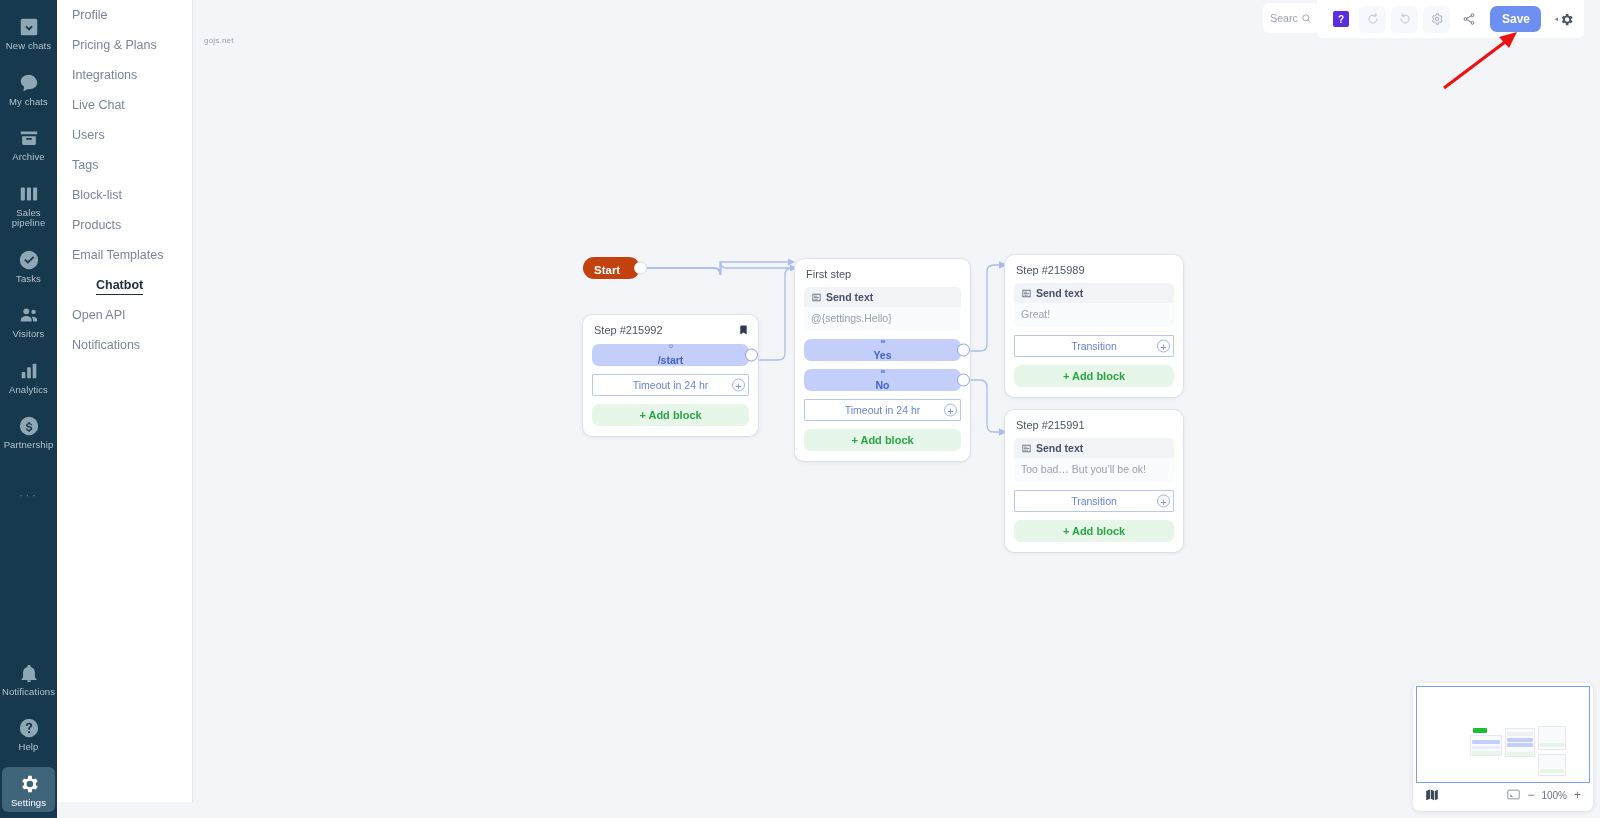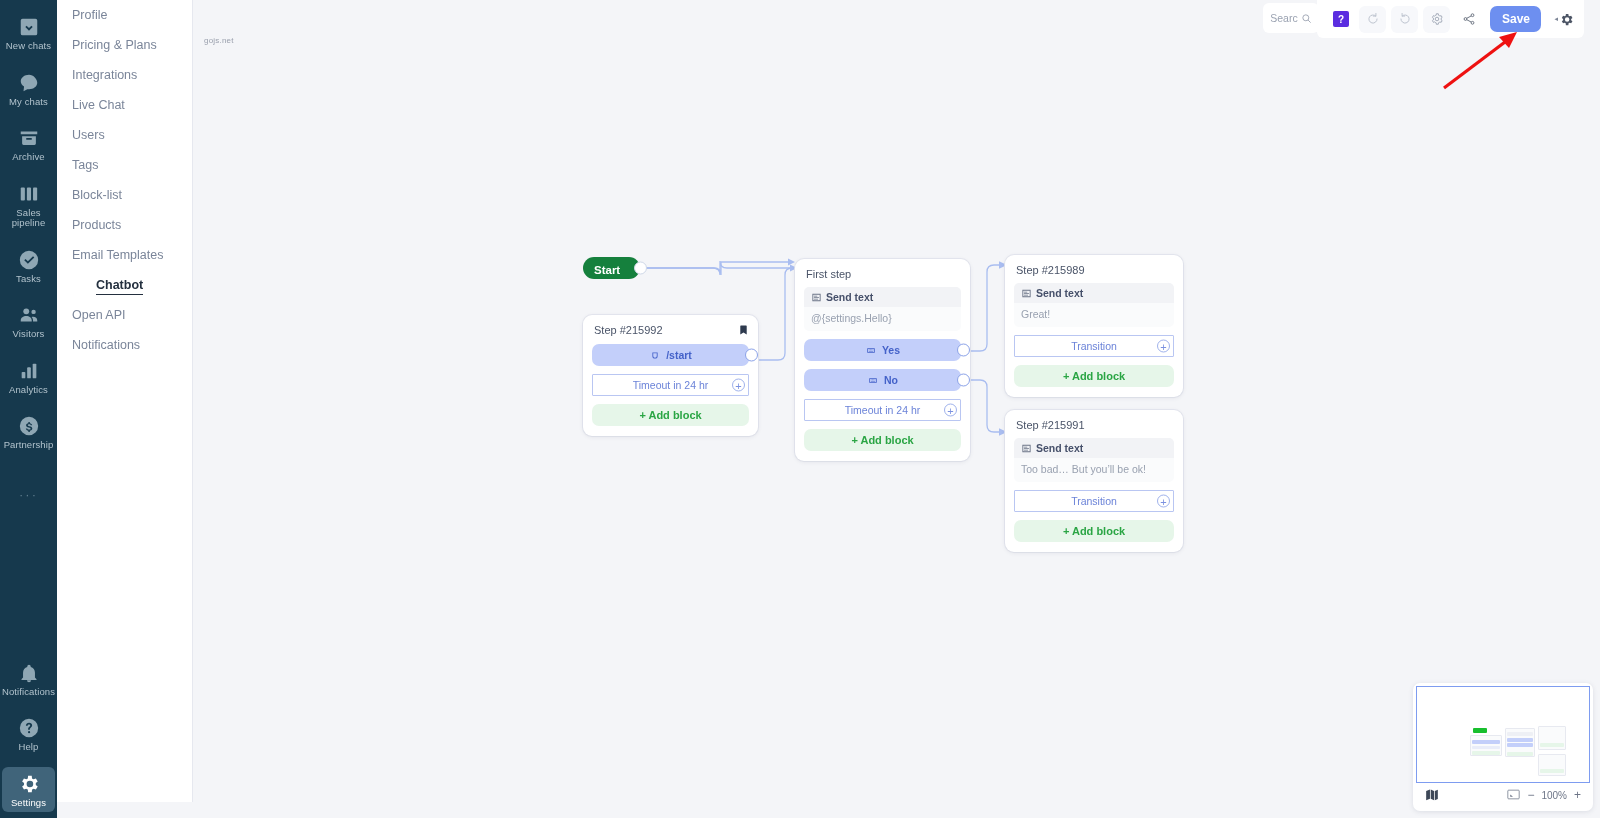--- a/index.html
+++ b/index.html
@@ -126,20 +126,21 @@
   .blk-header svg { width: 11px; height: 11px; fill: #6b7486; }
   .blk-body {
     background: #fafbfc; border-radius: 0 0 5px 5px; font-size: 10.5px;
     color: #99a1b0; padding: 5px 7px 7px;
   }
   .row-blue {
     background: #c3cffa; border-radius: 7px; height: 22px; margin-top: 8px;
     display: flex; align-items: center; justify-content: center; gap: 5px;
     font-size: 10.5px; color: #4462c9; font-weight: 600; position: relative;
     cursor: pointer;
+    flex-direction: column;
   }
   .row-blue svg { width: 12px; height: 9px; fill: #4462c9; }
   .row-outline {
     background: #fff; border: 1px solid #b9c6f2; border-radius: 1px; height: 22px;
     margin-top: 8px; display: flex; align-items: center; justify-content: center;
     font-size: 10.5px; color: #6b83d8; position: relative; cursor: pointer;
   }
   .row-green {
     background: #e6f6e9; border-radius: 7px; height: 22px; margin-top: 8px;
     display: flex; align-items: center; justify-content: center;
@@ -150,21 +151,21 @@
     width: 13px; height: 13px; border-radius: 50%; background: #fff;
     border: 1.6px solid #8ba2e8; cursor: pointer;
   }
   .port-plus {
     position: absolute; right: 3px; top: 50%; transform: translateY(-50%);
     width: 13px; height: 13px; border-radius: 50%; background: #fff;
     border: 1.4px solid #9fb2ec; color: #7b91e0; font-size: 11px; line-height: 10px;
     display: flex; align-items: center; justify-content: center; cursor: pointer;
   }
   .start-node {
-    position: absolute; background: #15803d; border-radius: 13px;
+    position: absolute; background: #c2410c; border-radius: 13px;
     height: 22px; padding: 4px 20px 0 11px;
     display: flex; align-items: center; color: #fff; font-weight: 700; font-size: 11.5px;
   }
   .start-port {
     position: absolute; right: -7px; top: 50%; transform: translateY(-50%);
     width: 13px; height: 13px; border-radius: 50%; background: #fff;
     border: 1.6px solid #cfd8e8;
   }
 
   

